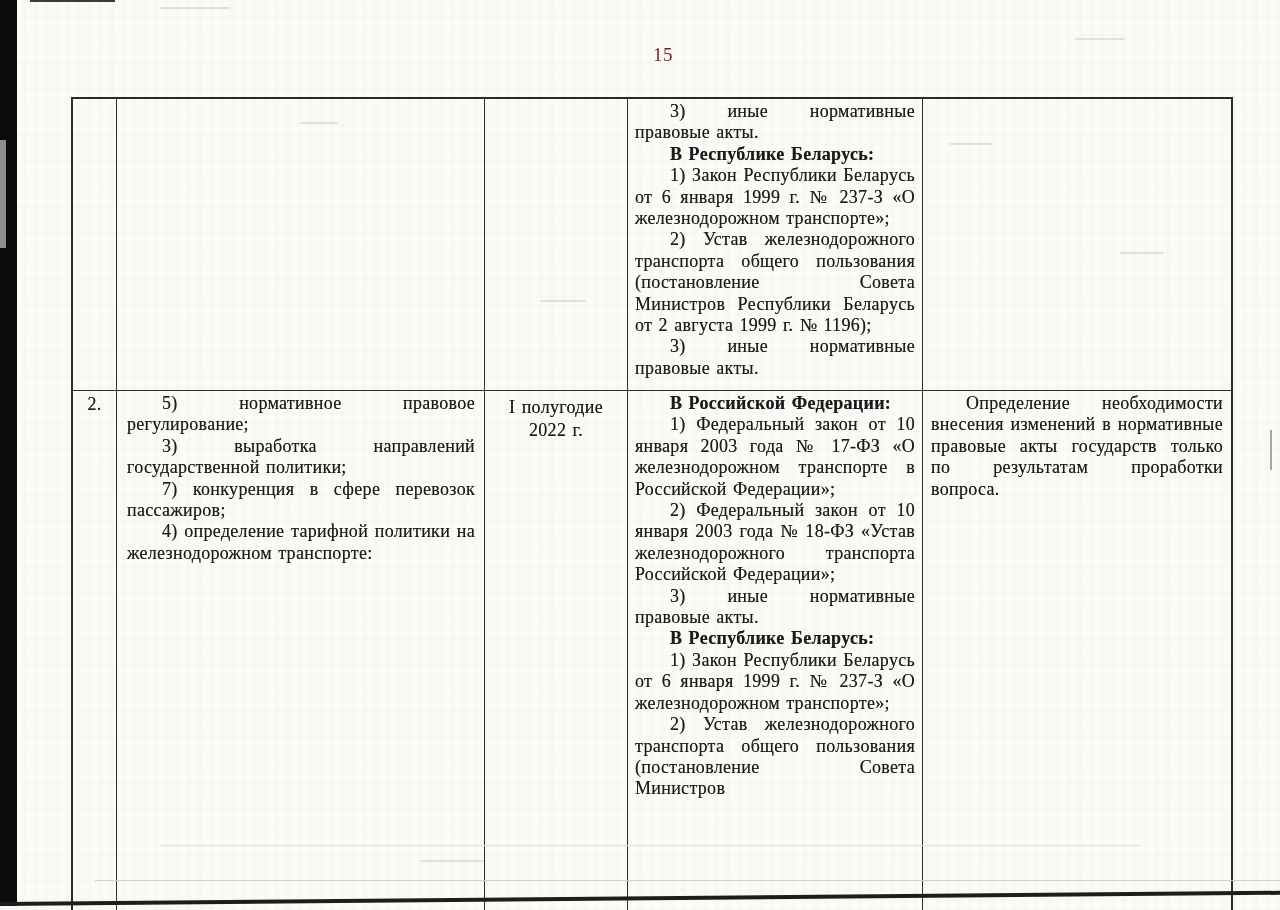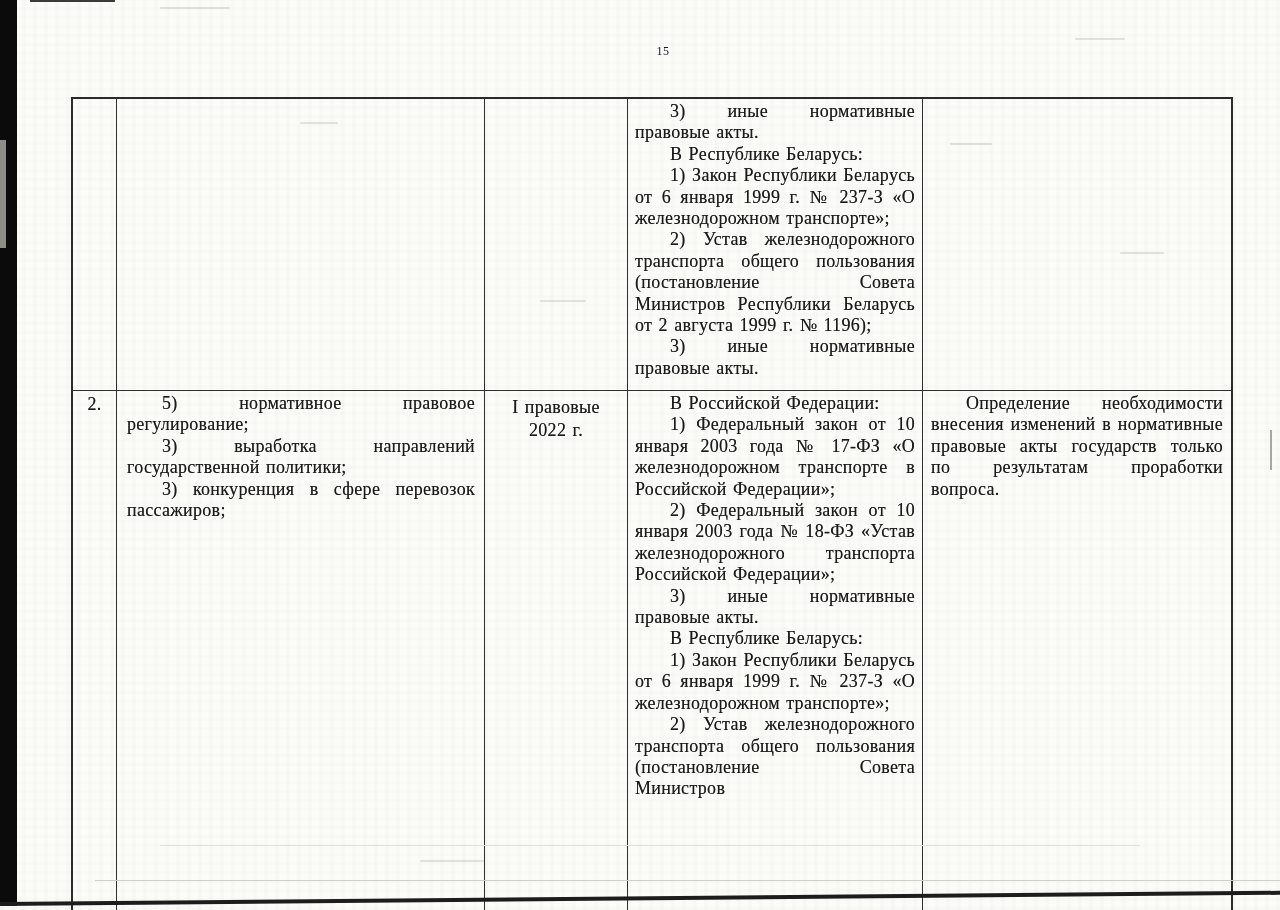--- a/index.html
+++ b/index.html
@@ -11,21 +11,21 @@
   }
   
   .paper-noise{
     position:absolute;inset:0;pointer-events:none;
     background:
       repeating-linear-gradient(90deg, rgba(90,90,85,.018) 0 4px, transparent 4px 11px),
       repeating-linear-gradient(0deg, rgba(90,90,85,.014) 0 3px, transparent 3px 9px);
   }
   .page-number{
     position:absolute;top:44px;left:633px;width:60px;
-    text-align:center;font-size:12px;letter-spacing:.5px;color:#0f172a;
+    text-align:center;font-size:19px;letter-spacing:.5px;color:#7f1d1d;
   }
   
   .doc-table{
     position:absolute;left:71px;top:97px;width:1162px;height:854px;
     border:2px solid #2b2b2b;
     display:grid;
     grid-template-columns:44px 368px 143px 295px 1fr;
     grid-template-rows:292px 1fr;
     box-sizing:border-box;
     background:transparent;
@@ -38,21 +38,21 @@
     text-shadow:0 0 .4px rgba(20,20,20,.6);
   }
   .cell.last-col{border-right:none;}
   .row1{border-bottom:1.5px solid #2e2e2e;}
   .c-num{padding-top:3px;text-align:center;}
   .c-measure{padding:2px 9px 0 10px;}
   .c-period{padding-top:5px;text-align:center;}
   .c-legal{padding:2px 7px 0 7px;}
   .c-result{padding:2px 8px 8px 8px;}
   .cell p{margin:0;text-indent:35px;text-align:justify;}
-  .cell p.b{font-weight:normal;}
+  .cell p.b{font-weight:bold;}
   .period-line{line-height:23px;}
   
   .scan-bar-left{position:absolute;left:0;top:0;width:17px;height:906px;background:#0b0b0b;}
   .scan-bar-fringe{position:absolute;left:0;top:140px;width:6px;height:108px;background:#8e8e88;}
   .scan-top-edge{position:absolute;left:30px;top:0;width:85px;height:2px;background:#3a3a3a;}
   .scan-bottom-edge{
     position:absolute;left:-4px;top:902px;width:1292px;height:4px;background:#1d1d1d;
     transform:rotate(-0.5deg);transform-origin:left center;
   }
   .scan-faint-line-1{position:absolute;left:95px;top:880px;width:1185px;height:1px;background:#cfcfc8;}
@@ -80,24 +80,25 @@
     <p>3) иные нормативные правовые акты.</p>
   </div>
   <div class="cell row1 c-result last-col"></div>
 
   <div class="cell c-num">
     <span>2.</span>
   </div>
   <div class="cell c-measure">
     <p>5) нормативное правовое регулирование;</p>
     <p>3) выработка направлений государственной политики;</p>
-    <p>3) конкуренция в сфере перевозок пассажиров;</p>
+    <p>7) конкуренция в сфере перевозок пассажиров;</p>
+    <p>4) определение тарифной политики на железнодорожном транспорте:</p>
   </div>
   <div class="cell c-period">
-    <div class="period-line">I правовые</div>
+    <div class="period-line">I полугодие</div>
     <div class="period-line">2022 г.</div>
   </div>
   <div class="cell c-legal">
     <p class="b">В Российской Федерации:</p>
     <p>1) Федеральный закон от 10 января 2003 года № 17-ФЗ «О железнодорожном транспорте в Российской Федерации»;</p>
     <p>2) Федеральный закон от 10 января 2003 года № 18-ФЗ «Устав железнодорожного транспорта Российской Федерации»;</p>
     <p>3) иные нормативные правовые акты.</p>
     <p class="b">В Республике Беларусь:</p>
     <p>1) Закон Республики Беларусь от 6 января 1999 г. № 237-З «О железнодорожном транспорте»;</p>
     <p>2) Устав железнодорожного транспорта общего пользования (постановление Совета Министров</p>

